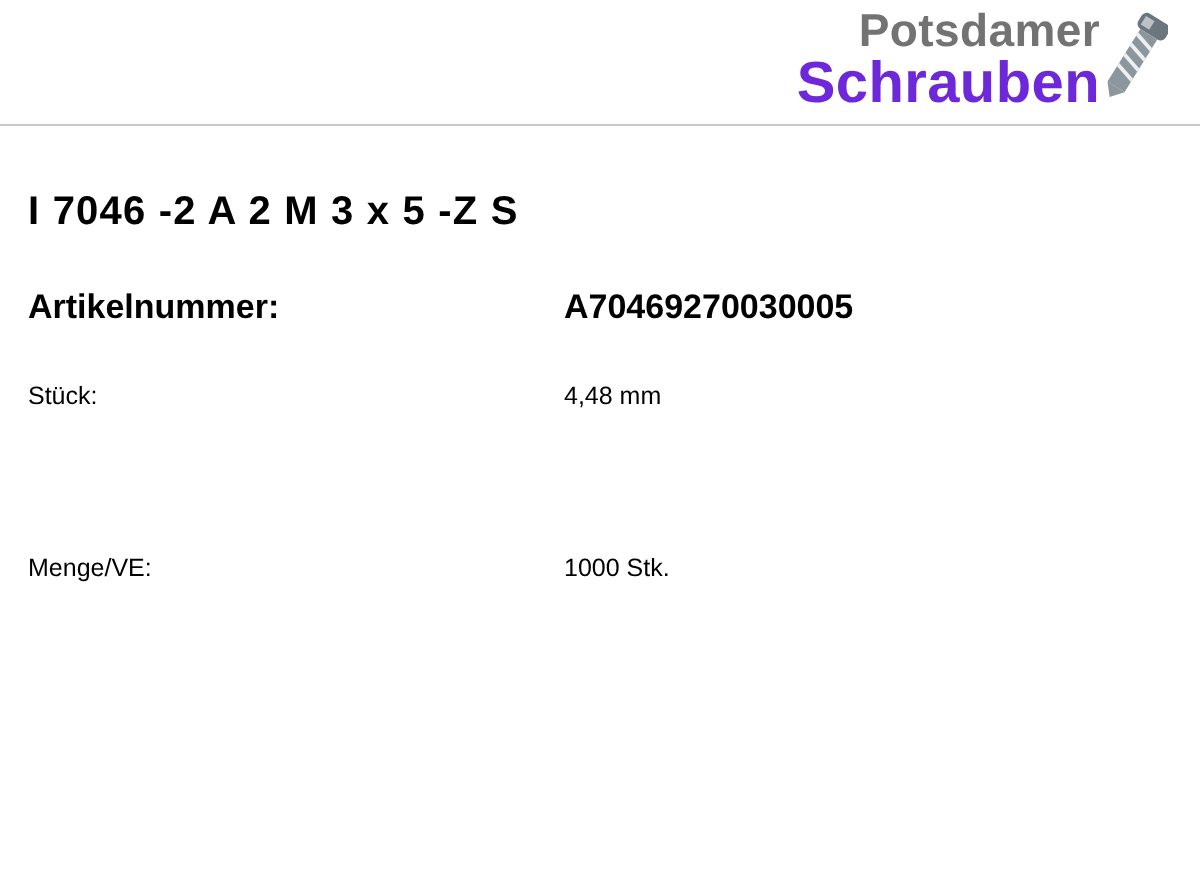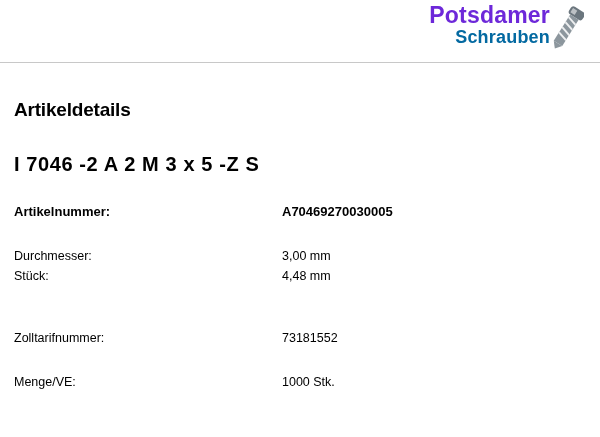--- a/index.html
+++ b/index.html
@@ -26,29 +26,29 @@
   .logo {
     position: absolute;
     right: 16px;
     top: 4px;
     text-align: right;
     line-height: 1.0;
   }
   .logo-line1 {
     font-size: 23px;
     font-weight: bold;
-    color: #6d28d9;
+    color: #737373;
     letter-spacing: 0.2px;
     display: block;
     padding-right: 34px;
   }
   .logo-line2 {
-    font-size: 18px;
+    font-size: 29px;
     font-weight: bold;
-    color: #0369a1;
+    color: #6d28d9;
     letter-spacing: 0.2px;
     display: block;
     padding-right: 34px;
     margin-top: 1px;
   }
   .logo-screw {
     position: absolute;
     right: 0px;
     top: 2px;
     width: 34px;
@@ -90,21 +90,21 @@
   .spec-table td {
     padding: 0;
     vertical-align: top;
     line-height: 20px;
   }
   .spec-table td.label {
     width: 268px;
   }
   .row-strong td {
     font-weight: bold;
-    font-size: 13px;
+    font-size: 17px;
   }
   .gap-row td {
     height: 24px;
     line-height: 24px;
     font-size: 1px;
   }
   .section-gap td {
     height: 42px;
     line-height: 42px;
     font-size: 1px;
@@ -129,54 +129,45 @@
         <rect x="11" y="2" width="5" height="5" fill="#ffffff" opacity="0.55"></rect>
       </g>
     </svg>
   </div>
 </div>
 
 <hr class="rule">
 
 <div class="content">
 
-  <h1 class="page-title">Artikeldetails</h1>
 
   <div class="article-designation">I 7046 -2 A 2 M 3 x 5 -Z S</div>
 
   <table class="spec-table">
     <tbody>
       <tr class="row-strong">
         <td class="label">Artikelnummer:</td>
         <td class="value">A70469270030005</td>
       </tr>
 
       <tr class="gap-row">
           <td></td>
           <td></td>
         </tr>
 
       <tr>
-        <td class="label">Durchmesser:</td>
-        <td class="value">3,00 mm</td>
-      </tr>
-      <tr>
         <td class="label">Stück:</td>
         <td class="value">4,48 mm</td>
       </tr>
 
       <tr class="section-gap">
           <td></td>
           <td></td>
         </tr>
 
-      <tr>
-        <td class="label">Zolltarifnummer:</td>
-        <td class="value">73181552</td>
-      </tr>
 
       <tr class="gap-row">
           <td></td>
           <td></td>
         </tr>
 
       <tr>
         <td class="label">Menge/VE:</td>
         <td class="value">1000 Stk.</td>
       </tr>

